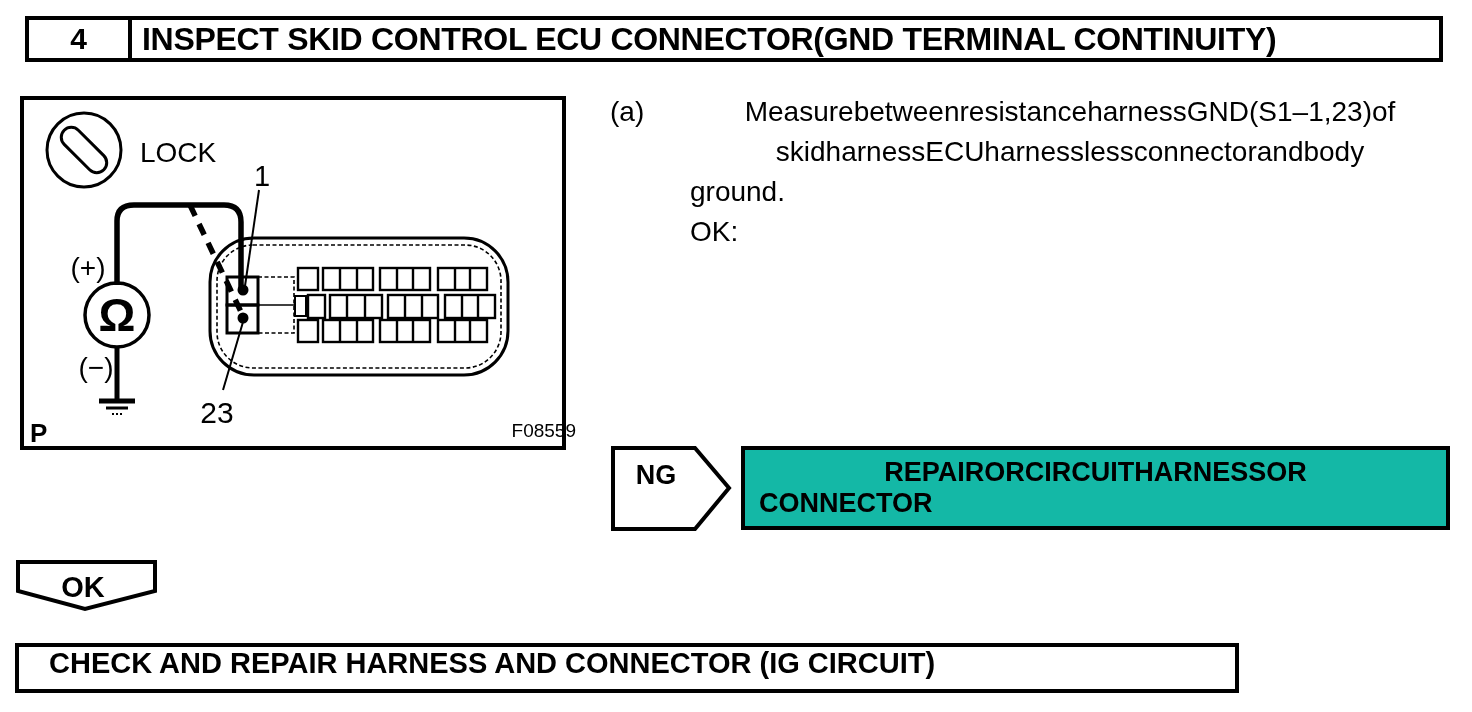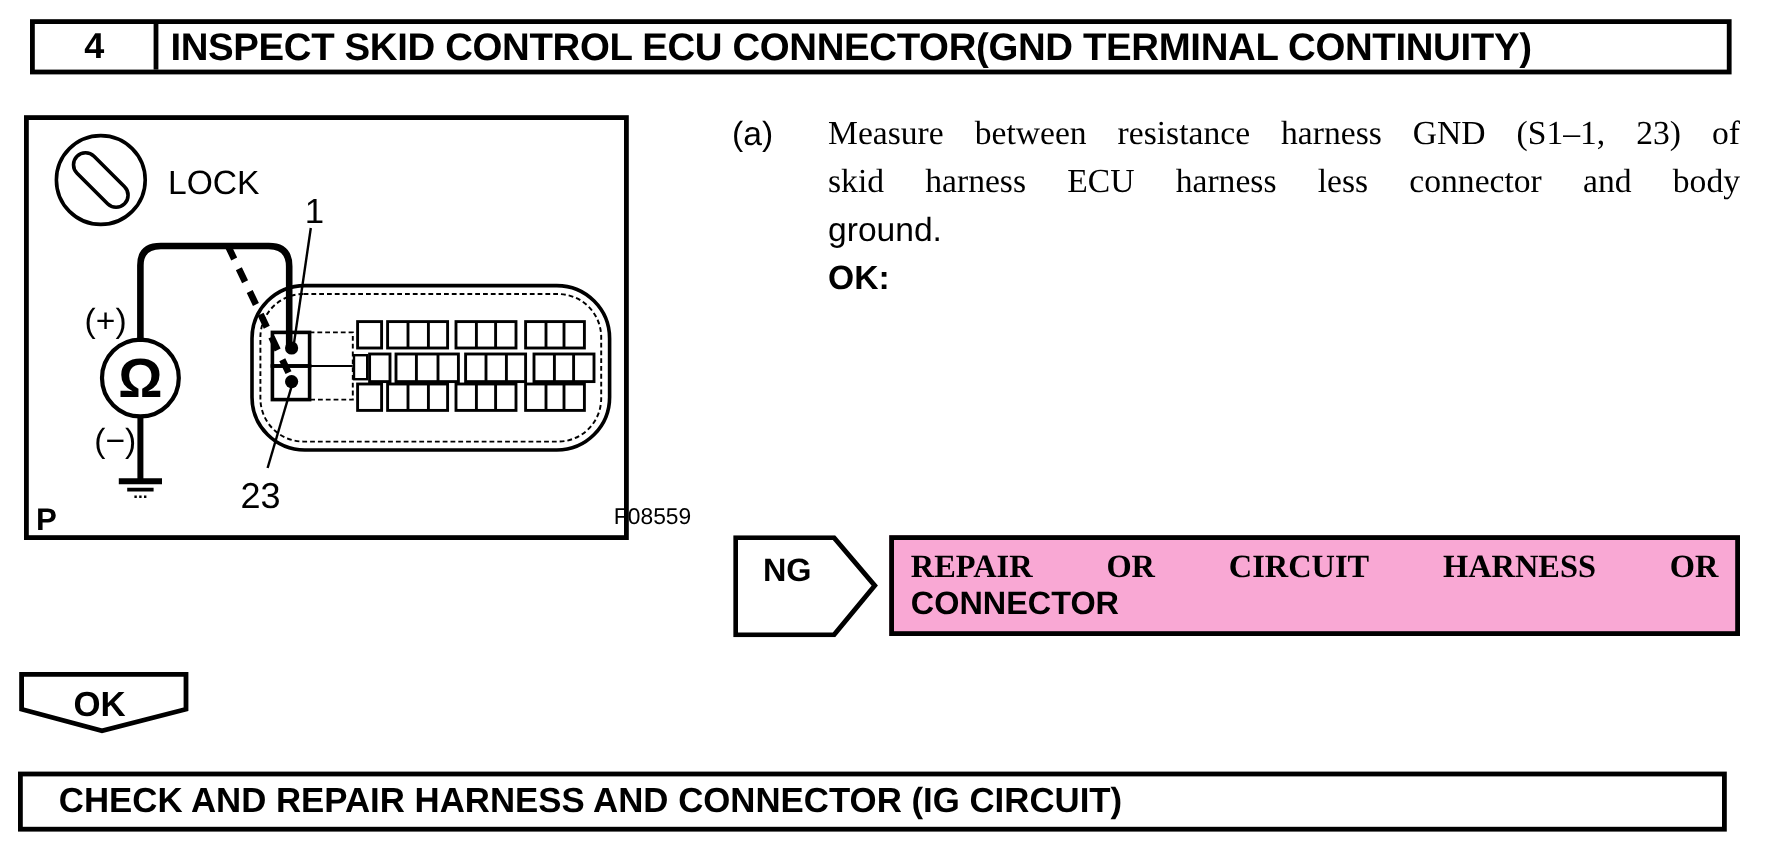--- a/index.html
+++ b/index.html
@@ -20,45 +20,45 @@
     width:103px;border-right:4px solid #000;box-sizing:border-box;
     display:flex;align-items:center;justify-content:center;
     font-weight:bold;font-size:30px;
   }
   .step-title{
     flex:1;display:flex;align-items:center;padding-left:10px;
     font-weight:bold;font-size:32px;letter-spacing:-0.3px;white-space:nowrap;
   }
   
   .figure-box{
-    left:20px;top:96px;width:504px;height:354px;
+    left:20px;top:96px;width:546px;height:354px;
     border:4px solid #000;box-sizing:border-box;background:#fff;
   }
   .figure-box svg{position:absolute;left:0;top:0;width:556px;height:346px;}
   
   .instruction{left:610px;top:92px;width:845px;font-size:28px;line-height:40px;}
   .inst-marker{position:absolute;left:0;top:0;height:40px;}
   .inst-body{margin-left:80px;width:760px;}
   .inst-line{height:40px;white-space:nowrap;}
-  .justify{display:flex;justify-content:space-between;white-space:nowrap;font-family:Liberation Serif, serif;}
-  .bold{font-weight:bold;}
+  .justify{display:flex;justify-content:center;white-space:nowrap;}
+  .bold{font-weight:normal;}
   
   .ng-arrow{left:611px;top:446px;width:122px;height:85px;}
   .ng-box{
     left:741px;top:446px;width:709px;height:84px;
-    border:4px solid #000;box-sizing:border-box;background:#f9a8d4;
+    border:4px solid #000;box-sizing:border-box;background:#14b8a6;
     padding:7px 14px 0 14px;font-weight:bold;font-size:27px;line-height:31px;
   }
   
   .ok-arrow{left:15px;top:559px;width:144px;height:54px;}
   
   .next-box{
-    left:15px;top:643px;width:1424px;height:50px;
+    left:15px;top:643px;width:1224px;height:50px;
     border:4px solid #000;box-sizing:border-box;background:#fff;
-    display:flex;align-items:center;padding-left:30px;
+    display:flex;padding-left:30px;
     font-weight:bold;font-size:29px;white-space:nowrap;
   }
   svg text{font-family:"Liberation Sans",sans-serif;fill:#000;}
   .stroke{stroke:#000;fill:none;}
 </style>
 </head>
 <body>
 
 <div class="abs step-header">
   <div class="step-number">4</div>

